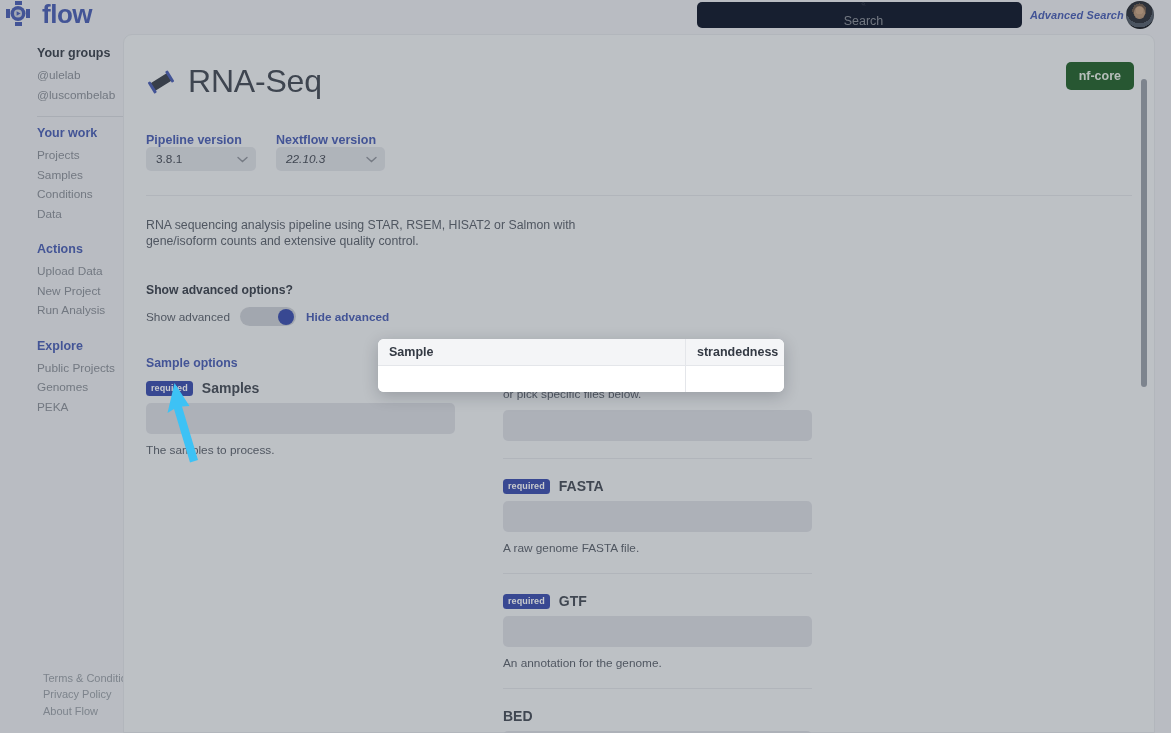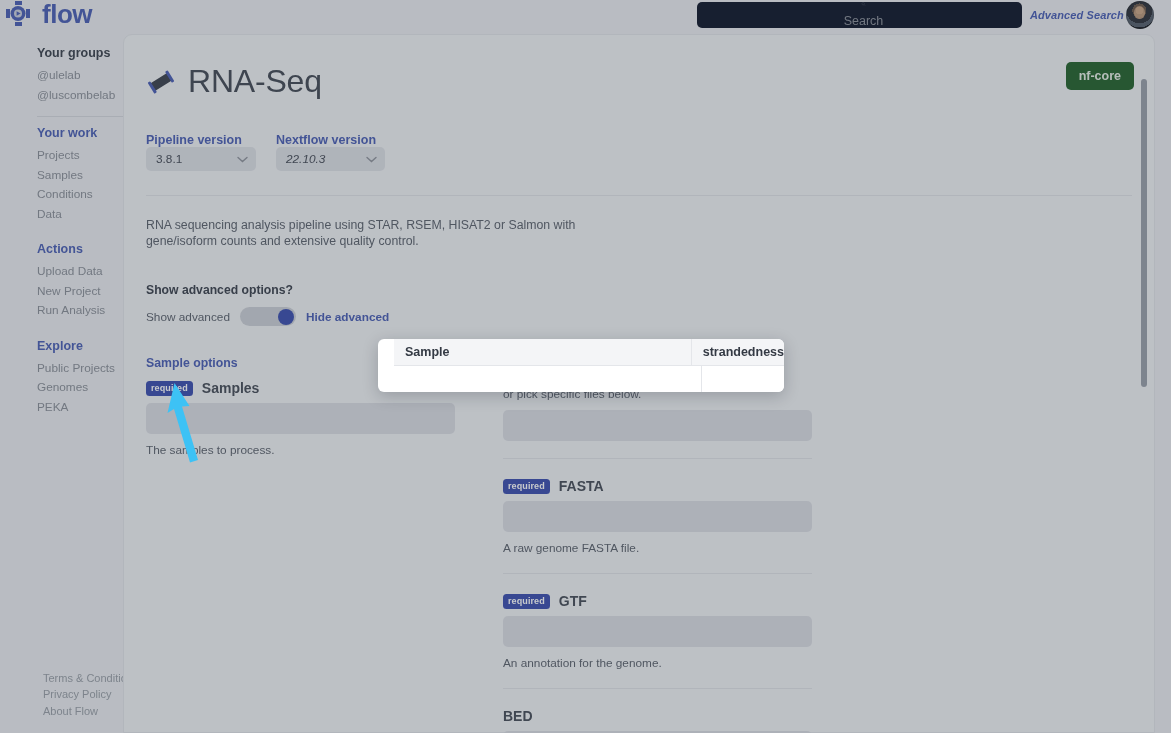--- a/index.html
+++ b/index.html
@@ -187,21 +187,21 @@
 
   
   #popup {
     position: absolute; left: 378px; top: 339px;
     width: 406px; height: 53px;
     background: #fff;
     border-radius: 6px;
     box-shadow: 0 4px 16px rgba(20,25,35,.22);
     overflow: hidden;
   }
-  .ptable { width: 100%; height: 100%; display: flex; flex-direction: column; padding-left: 16px; }
+  .ptable { width: 100%; height: 100%; display: flex; flex-direction: column; }
   .prow { display: flex; }
   .prow.header { background: #f4f5f7; height: 26px; }
   .prow.body { height: 27px; background: #fff; border-top: 1px solid #e4e6ea; }
   .pcell { display: flex; align-items: center; padding-left: 11px; }
   .pcell.c1 { width: 308px; border-right: 1px solid #e4e6ea; }
   .pcell.c2 { flex: 1; }
   .prow.header .pcell { font-size: 12.5px; font-weight: 700; color: #343a44; }
 
   
   #arrow { position: absolute; left: 160px; top: 370px; width: 60px; height: 95px; }

